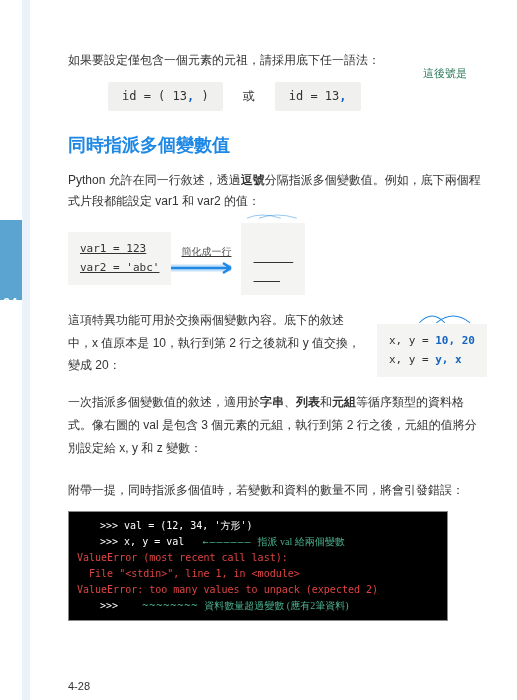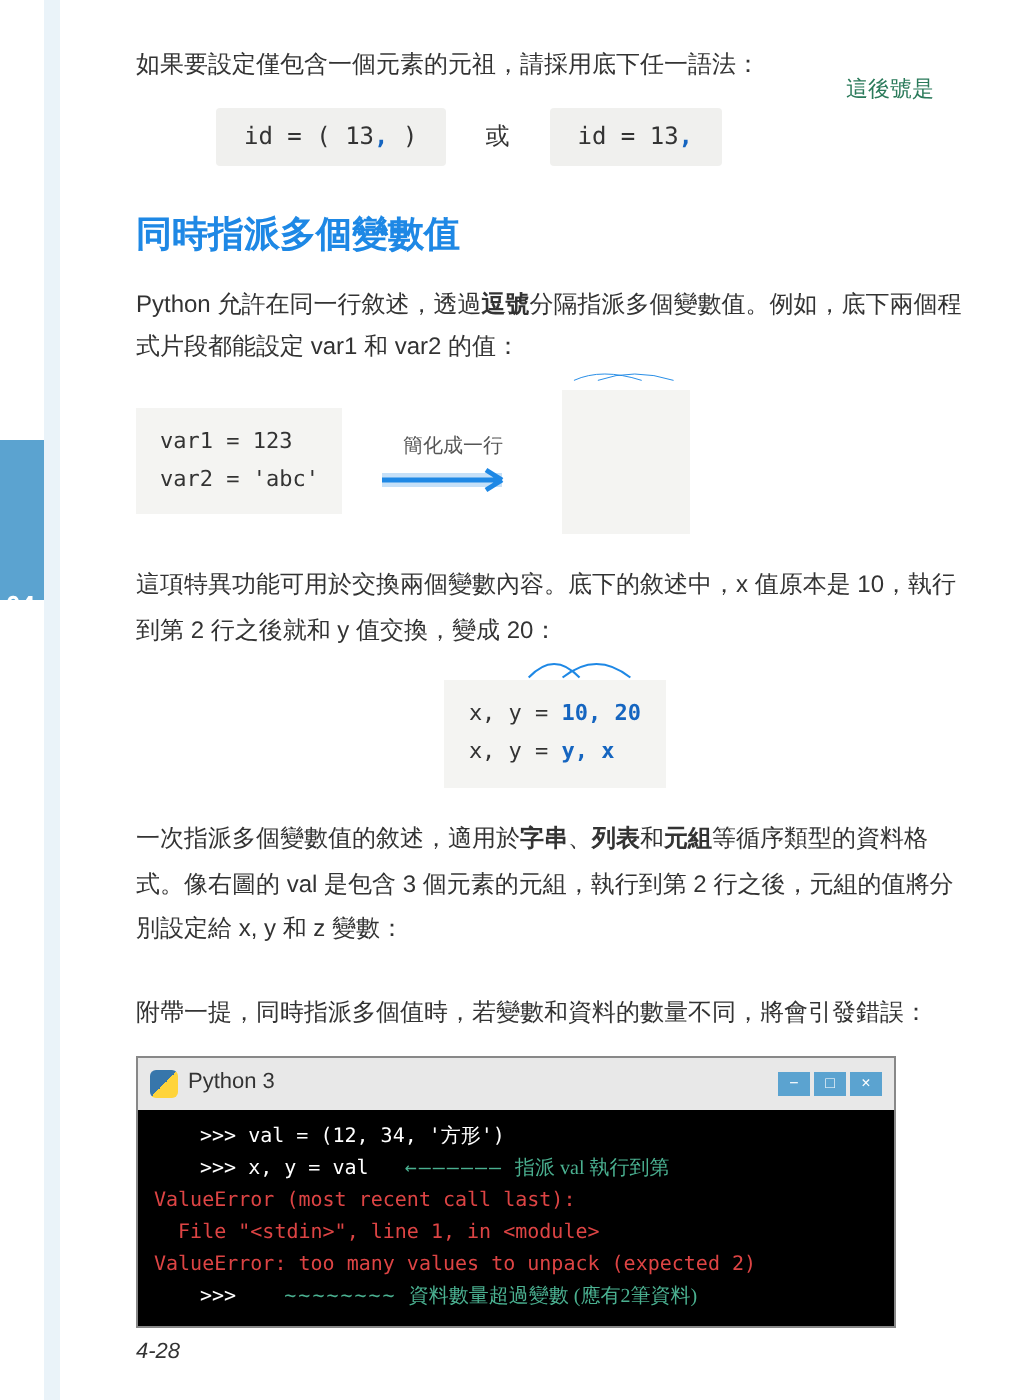--- a/index.html
+++ b/index.html
@@ -33,21 +33,21 @@
     position: absolute;
     left: 3px;
     top: 295px;
     color: #fff;
     font-size: 13px;
     font-weight: bold;
     text-align: center;
   }
   .content {
     margin-left: 68px;
-    padding-top: 22px;
+    padding-top: 50px;
     padding-right: 30px;
     line-height: 1.8;
   }
   .para { margin-bottom: 10px; }
   .row-inline {
     display: flex;
     align-items: center;
     gap: 20px;
     margin: 10px 0 18px 40px;
     position: relative;
@@ -80,37 +80,37 @@
     padding: 8px 12px;
     font-family: Consolas, monospace;
     font-size: 11px;
     line-height: 1.7;
     white-space: pre;
     display: inline-block;
   }
   .code-row {
     display: flex;
     align-items: center;
-    gap: 20px;
+    gap: 0;
     margin: 8px 0 14px 0;
     position: relative;
+    text-decoration: underline;
   }
   .arrow-simplify {
     display: flex;
     flex-direction: column;
     align-items: center;
   }
   .arrow-label { font-size: 10px; color: #555; }
   .arrow-svg { width: 70px; height: 14px; }
   .two-col {
     display: flex;
     gap: 14px;
-    align-items: center;
+    align-items: flex-end;
     margin-bottom: 14px;
-    flex-direction: column;
   }
   .col-text { flex: 1; line-height: 1.9; }
   .col-code { position: relative; }
   .swap-arc {
     position: absolute;
     top: -18px;
     left: 0;
     width: 100%;
     height: 20px;
   }
@@ -162,25 +162,24 @@
   .term-prompt { color: #fff; margin-left: 23px; }
   .term-red { color: #d44; }
   .term-annot {
     font-family: "Comic Sans MS", cursive;
     color: #4ab090;
     font-size: 10px;
   }
   .term-dash { color: #4ab090; letter-spacing: 1px; }
   .page-num {
     position: absolute;
-    bottom: 18px;
+    bottom: 8px;
     left: 68px;
     font-size: 11px;
     color: #333;
-    font-style: italic;
   }
   .blue-kw { color: #1565c0; }
 </style>
 </head>
 <body>
 
 <div class="side-stripe"></div>
 <div class="side-tab"></div>
 <div class="chapter-num">04</div>
 
@@ -237,33 +236,22 @@
 
   <div class="two-col">
     <div class="col-text">
       <span>一次指派多個變數值的敘述，適用於</span><span class="bold">字串</span>、<span class="bold">列表</span>和<span class="bold">元組</span><span>等循序類型的資料格式。像右圖的 val 是包含 3 個元素的元組，執行到第 2 行之後，元組的值將分別設定給 x, y 和 z 變數：</span>
     </div>
   </div>
 
   <p class="para" style="margin-top:20px;">附帶一提，同時指派多個值時，若變數和資料的數量不同，將會引發錯誤：</p>
 
   <div class="terminal-wrap">
-    <div class="terminal-title">
-      <div class="title-left">
-        <span class="py-icon"></span>
-        <span>Python 3</span>
-      </div>
-      <div class="win-btns">
-        <span class="win-btn">−</span>
-        <span class="win-btn">□</span>
-        <span class="win-btn">×</span>
-      </div>
-    </div>
     <div class="terminal"><span class="term-prompt">&gt;&gt;&gt; val = (12, 34, '方形')</span>
-<span class="term-prompt">&gt;&gt;&gt; x, y = val</span>   <span class="term-dash">←——————</span> <span class="term-annot">指派 val 執行到第</span>
+<span class="term-prompt">&gt;&gt;&gt; x, y = val</span>   <span class="term-dash">←——————</span> <span class="term-annot">指派 val 給兩個變數</span>
 <span class="term-red">ValueError (most recent call last):</span>
 <span class="term-red">  File "&lt;stdin&gt;", line 1, in &lt;module&gt;</span>
 <span class="term-red">ValueError: too many values to unpack (expected 2)</span>
 <span class="term-prompt">&gt;&gt;&gt;</span>    <span class="term-dash">~~~~~~~~</span> <span class="term-annot">資料數量超過變數 (應有2筆資料)</span></div>
   </div>
 
 </div>
 
 <div class="page-num">4-28</div>
 

